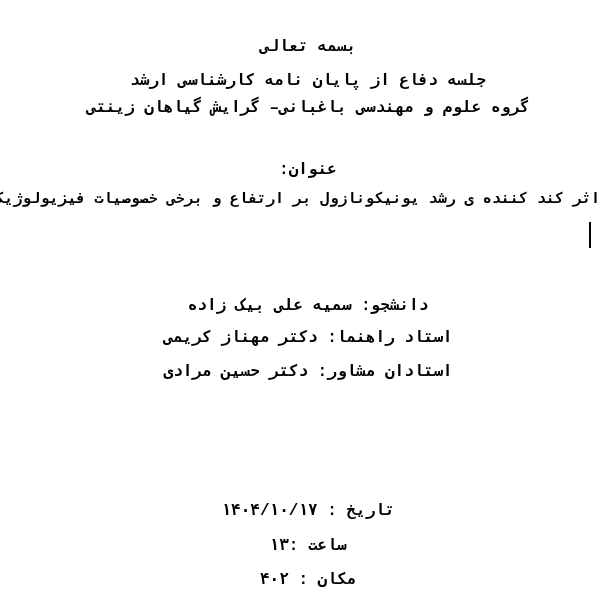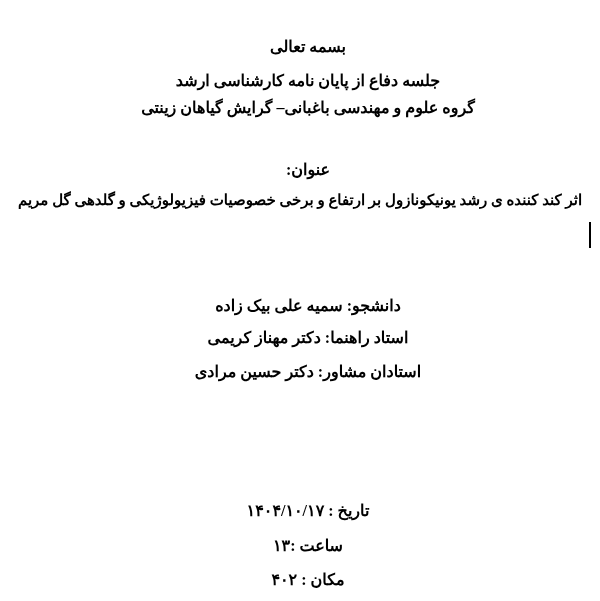--- a/index.html
+++ b/index.html
@@ -2,21 +2,21 @@
 <html lang="fa"><head>
 <meta charset="utf-8">
 <style>
   html, body { margin: 0; padding: 0; }
   .page {
     position: relative;
     width: 600px;
     height: 601px;
     background: #ffffff;
     overflow: hidden;
-    font-family: Liberation Serif, serif;
+    font-family: Liberation Mono, monospace;
     font-weight: bold;
     color: #000000;
   }
   .doc-line {
     position: absolute;
     left: 8px;
     width: 600px;
     text-align: center;
     direction: rtl;
     font-size: 16px;

